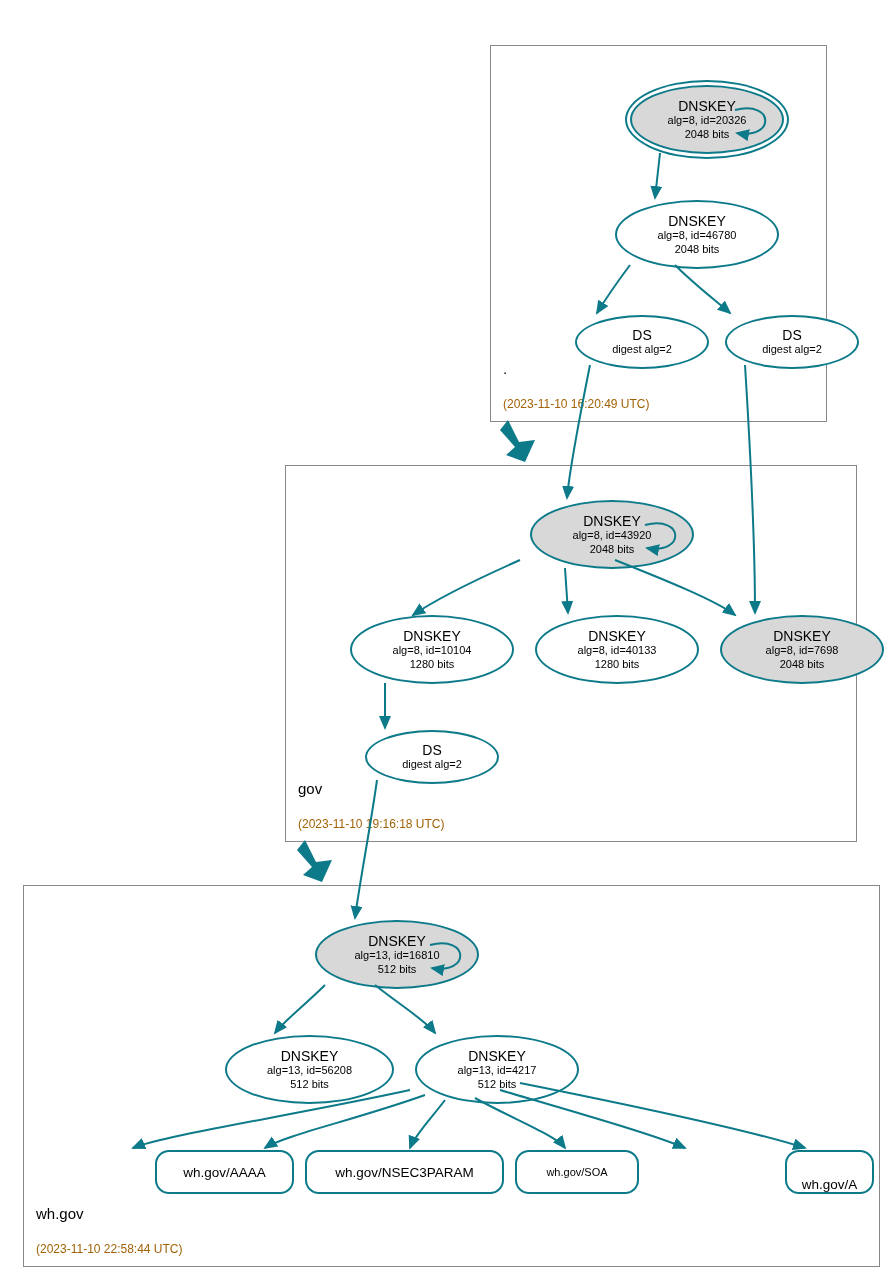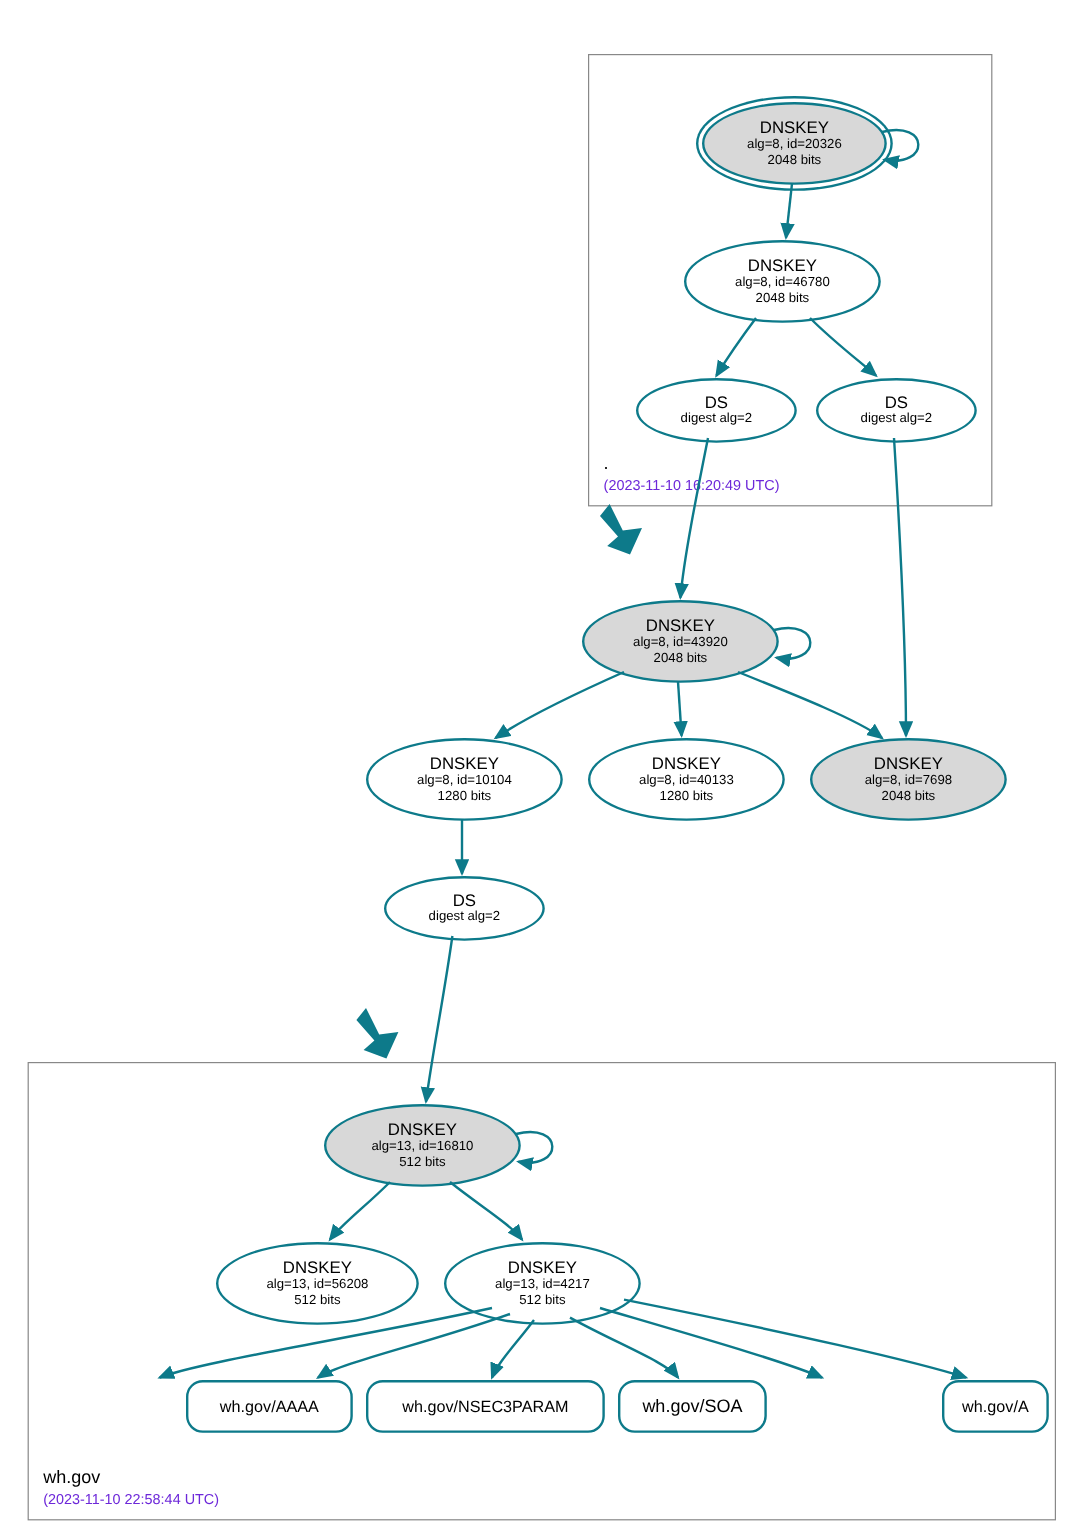--- a/index.html
+++ b/index.html
@@ -12,33 +12,33 @@
     border: 1px solid #888;
     position: absolute;
     background: #fff;
   }
   .zone-label-wrap {
     position:absolute;
     bottom:10px;
     left:12px;
   }
   .zone-label-title { font-size:15px; color:#000; }
-  .zone-label-date { font-size:12px; color:#6d28d9; margin-top:2px; }
+  .zone-label-date { font-size:12px; color:#a16207; margin-top:20px; }
   .node {
     position: absolute;
     border: 2px solid #0d7a8a;
     background: #fff;
     text-align: center;
     display: flex;
     flex-direction: column;
     justify-content: center;
     align-items: center;
   }
   .node.filled { background: #d8d8d8; }
-  .ellipse { border-radius: 50%; }
+  .ellipse { border-radius: 50%; margin-left: 45px; }
   .double-border { box-shadow: 0 0 0 3px #fff, 0 0 0 5px #0d7a8a; }
   .rrect { border-radius: 14px; }
   .node-title { font-size: 14px; color:#000; }
   .node-sub { font-size: 11px; color:#000; line-height:1.2; }
   svg.edges {
     position:absolute;
     top:0; left:0;
     pointer-events:none;
     overflow:visible;
   }
@@ -73,20 +73,26 @@
   <div class="node ellipse" style="left:515px; top:300px; width:130px; height:50px;">
     <div class="node-title">DS</div>
     <div class="node-sub">digest alg=2</div>
   </div>
 
   <div class="node ellipse" style="left:665px; top:300px; width:130px; height:50px;">
     <div class="node-title">DS</div>
     <div class="node-sub">digest alg=2</div>
   </div>
 
+  <div class="zone-box" style="left:270px; top:450px; width:570px; height:375px;">
+    <div class="zone-label-wrap">
+      <div class="zone-label-title">gov</div>
+      <div class="zone-label-date">(2023-11-10 19:16:18 UTC)</div>
+    </div>
+  </div>
 
   <div class="node ellipse filled" style="left:470px; top:485px; width:160px; height:65px;">
     <div class="node-title">DNSKEY</div>
     <div class="node-sub">alg=8, id=43920</div>
     <div class="node-sub">2048 bits</div>
   </div>
 
   <div class="node ellipse" style="left:290px; top:600px; width:160px; height:65px;">
     <div class="node-title">DNSKEY</div>
     <div class="node-sub">alg=8, id=10104</div>
@@ -135,23 +141,23 @@
     <div class="node-sub">512 bits</div>
   </div>
 
   <div class="node rrect" style="left:140px; top:1135px; width:135px; height:40px;">
     <div class="node-title" style="font-size:13.5px">wh.gov/AAAA</div>
   </div>
   <div class="node rrect" style="left:290px; top:1135px; width:195px; height:40px;">
     <div class="node-title" style="font-size:13.5px">wh.gov/NSEC3PARAM</div>
   </div>
   <div class="node rrect" style="left:500px; top:1135px; width:120px; height:40px;">
-    <div class="node-title" style="font-size:15px">wh.gov/SOA</div>
-  </div>
-  <div class="node rrect" style="left:770px; top:1135px; width:85px; height:40px;">
+    <div class="node-title" style="font-size:11px">wh.gov/SOA</div>
+  </div>
+  <div class="node rrect" style="left:770px; top:1135px; width:85px; height:40px;justify-content:flex-end;">
     <div class="node-title" style="font-size:13.5px">wh.gov/A</div>
   </div>
 
   <svg class="edges" width="870" height="1260">
     <defs>
       <marker id="ah" markerWidth="8" markerHeight="8" refX="6" refY="3" orient="auto">
         <path d="M0,0 L7,3 L0,6 Z" class="arrowhead"></path>
       </marker>
     </defs>
 

